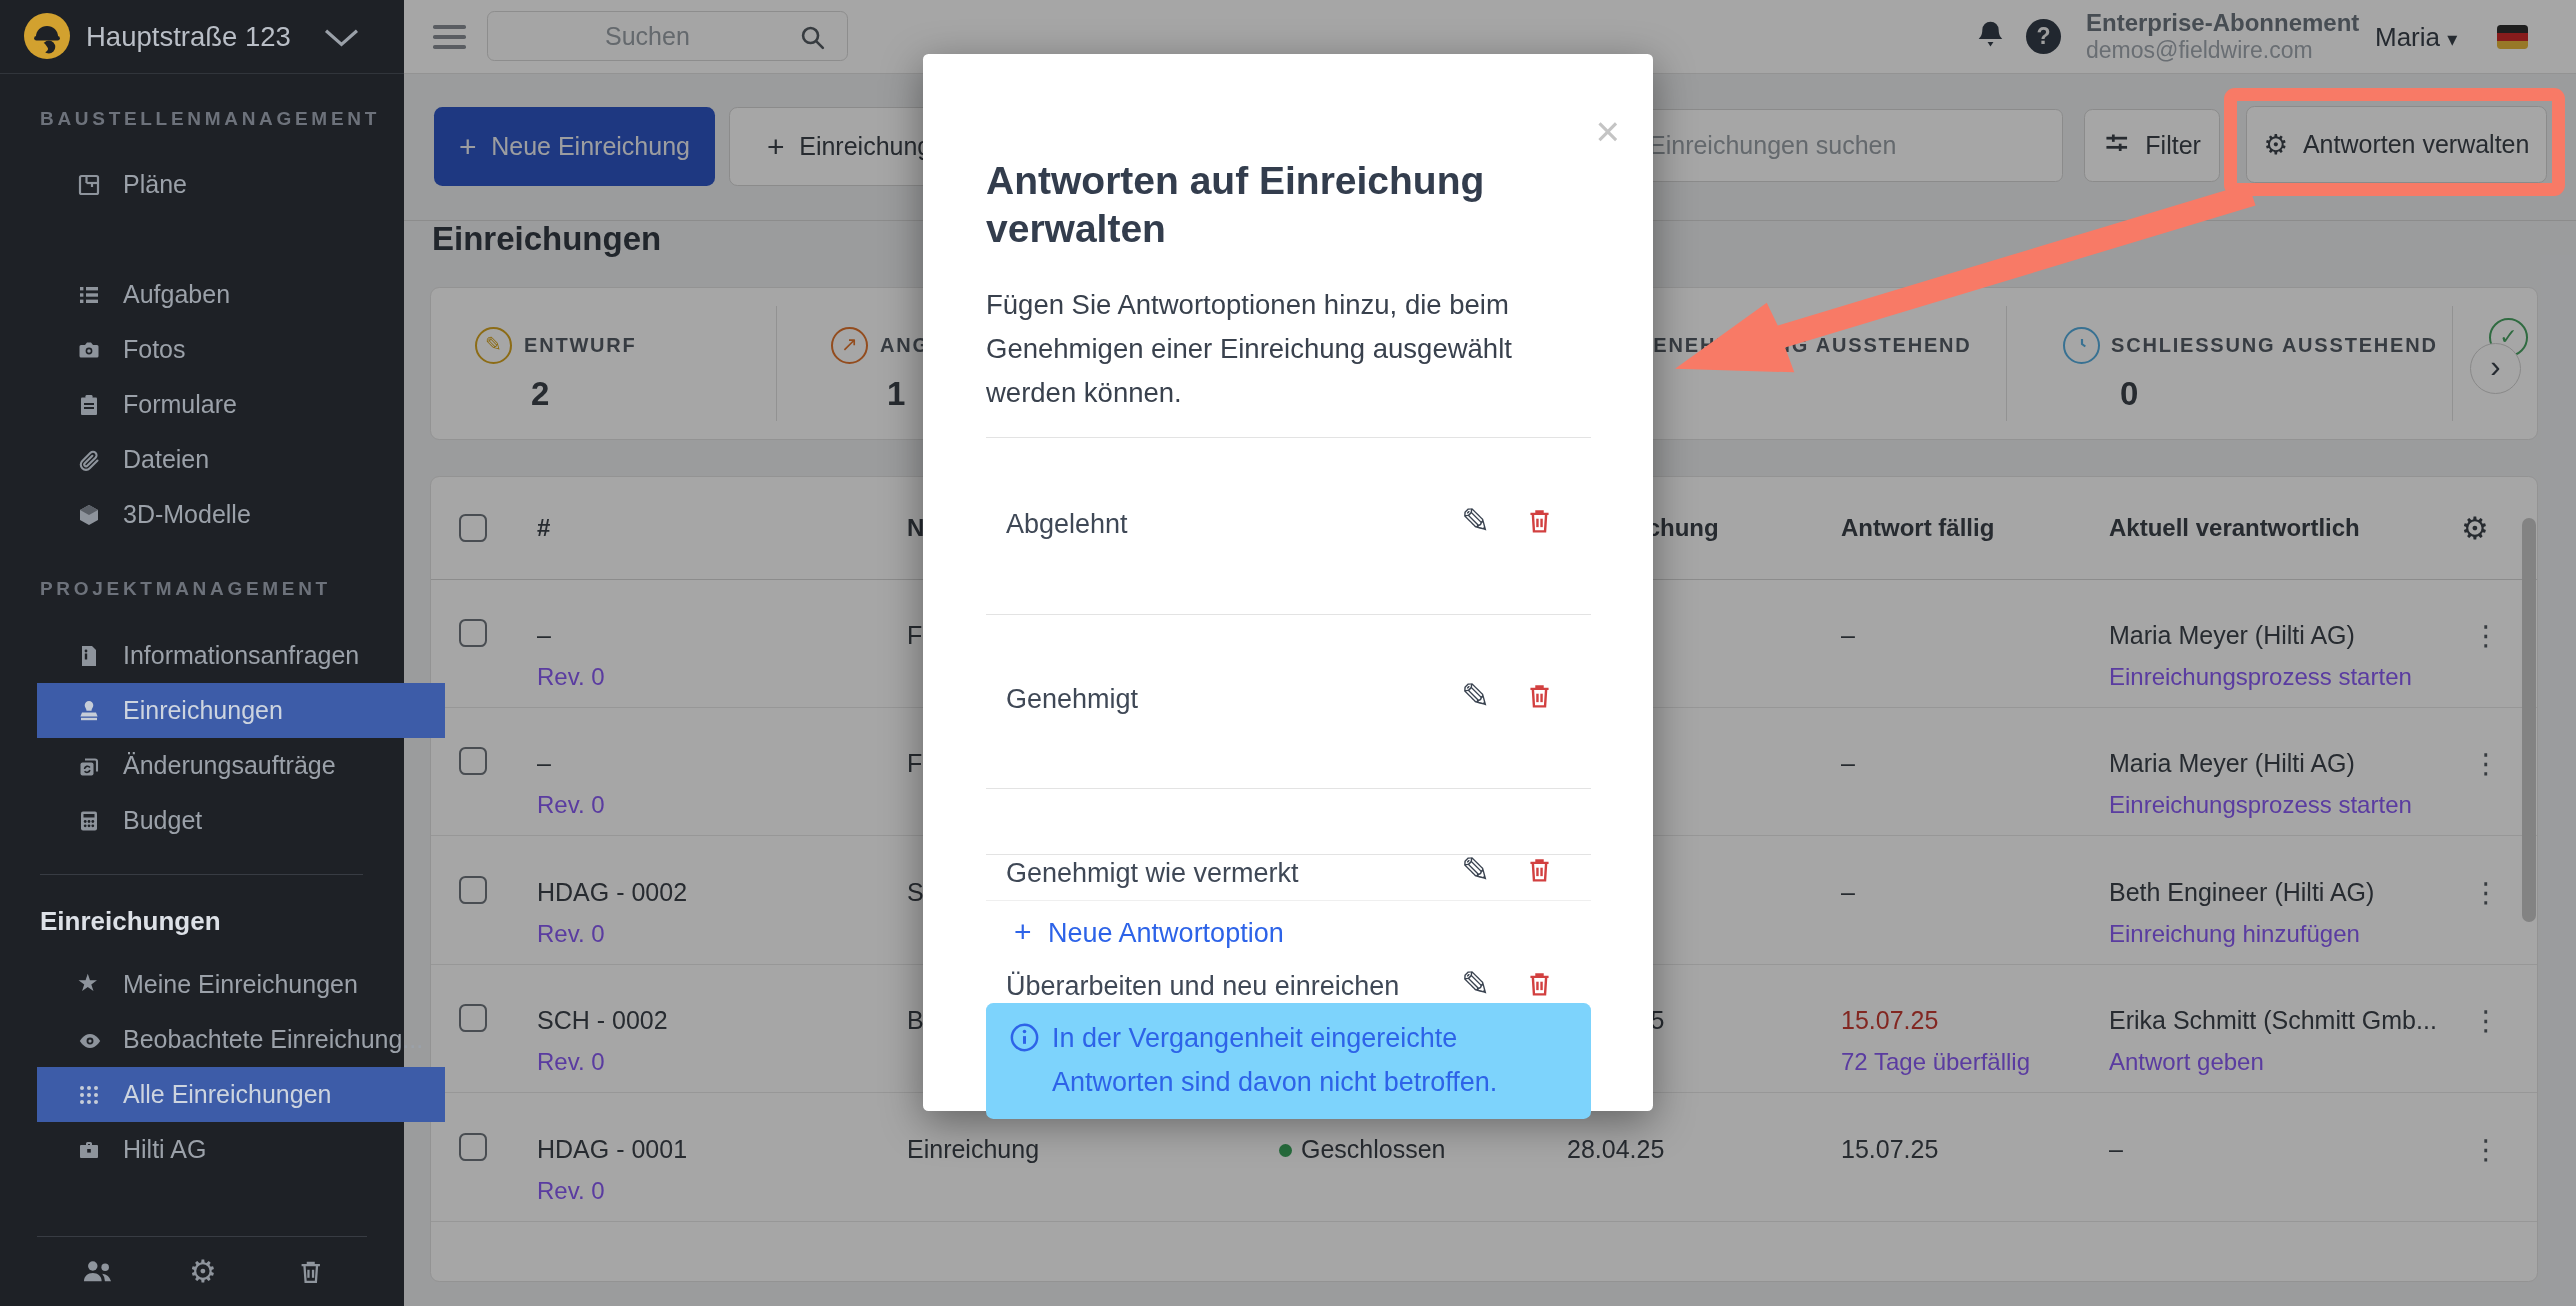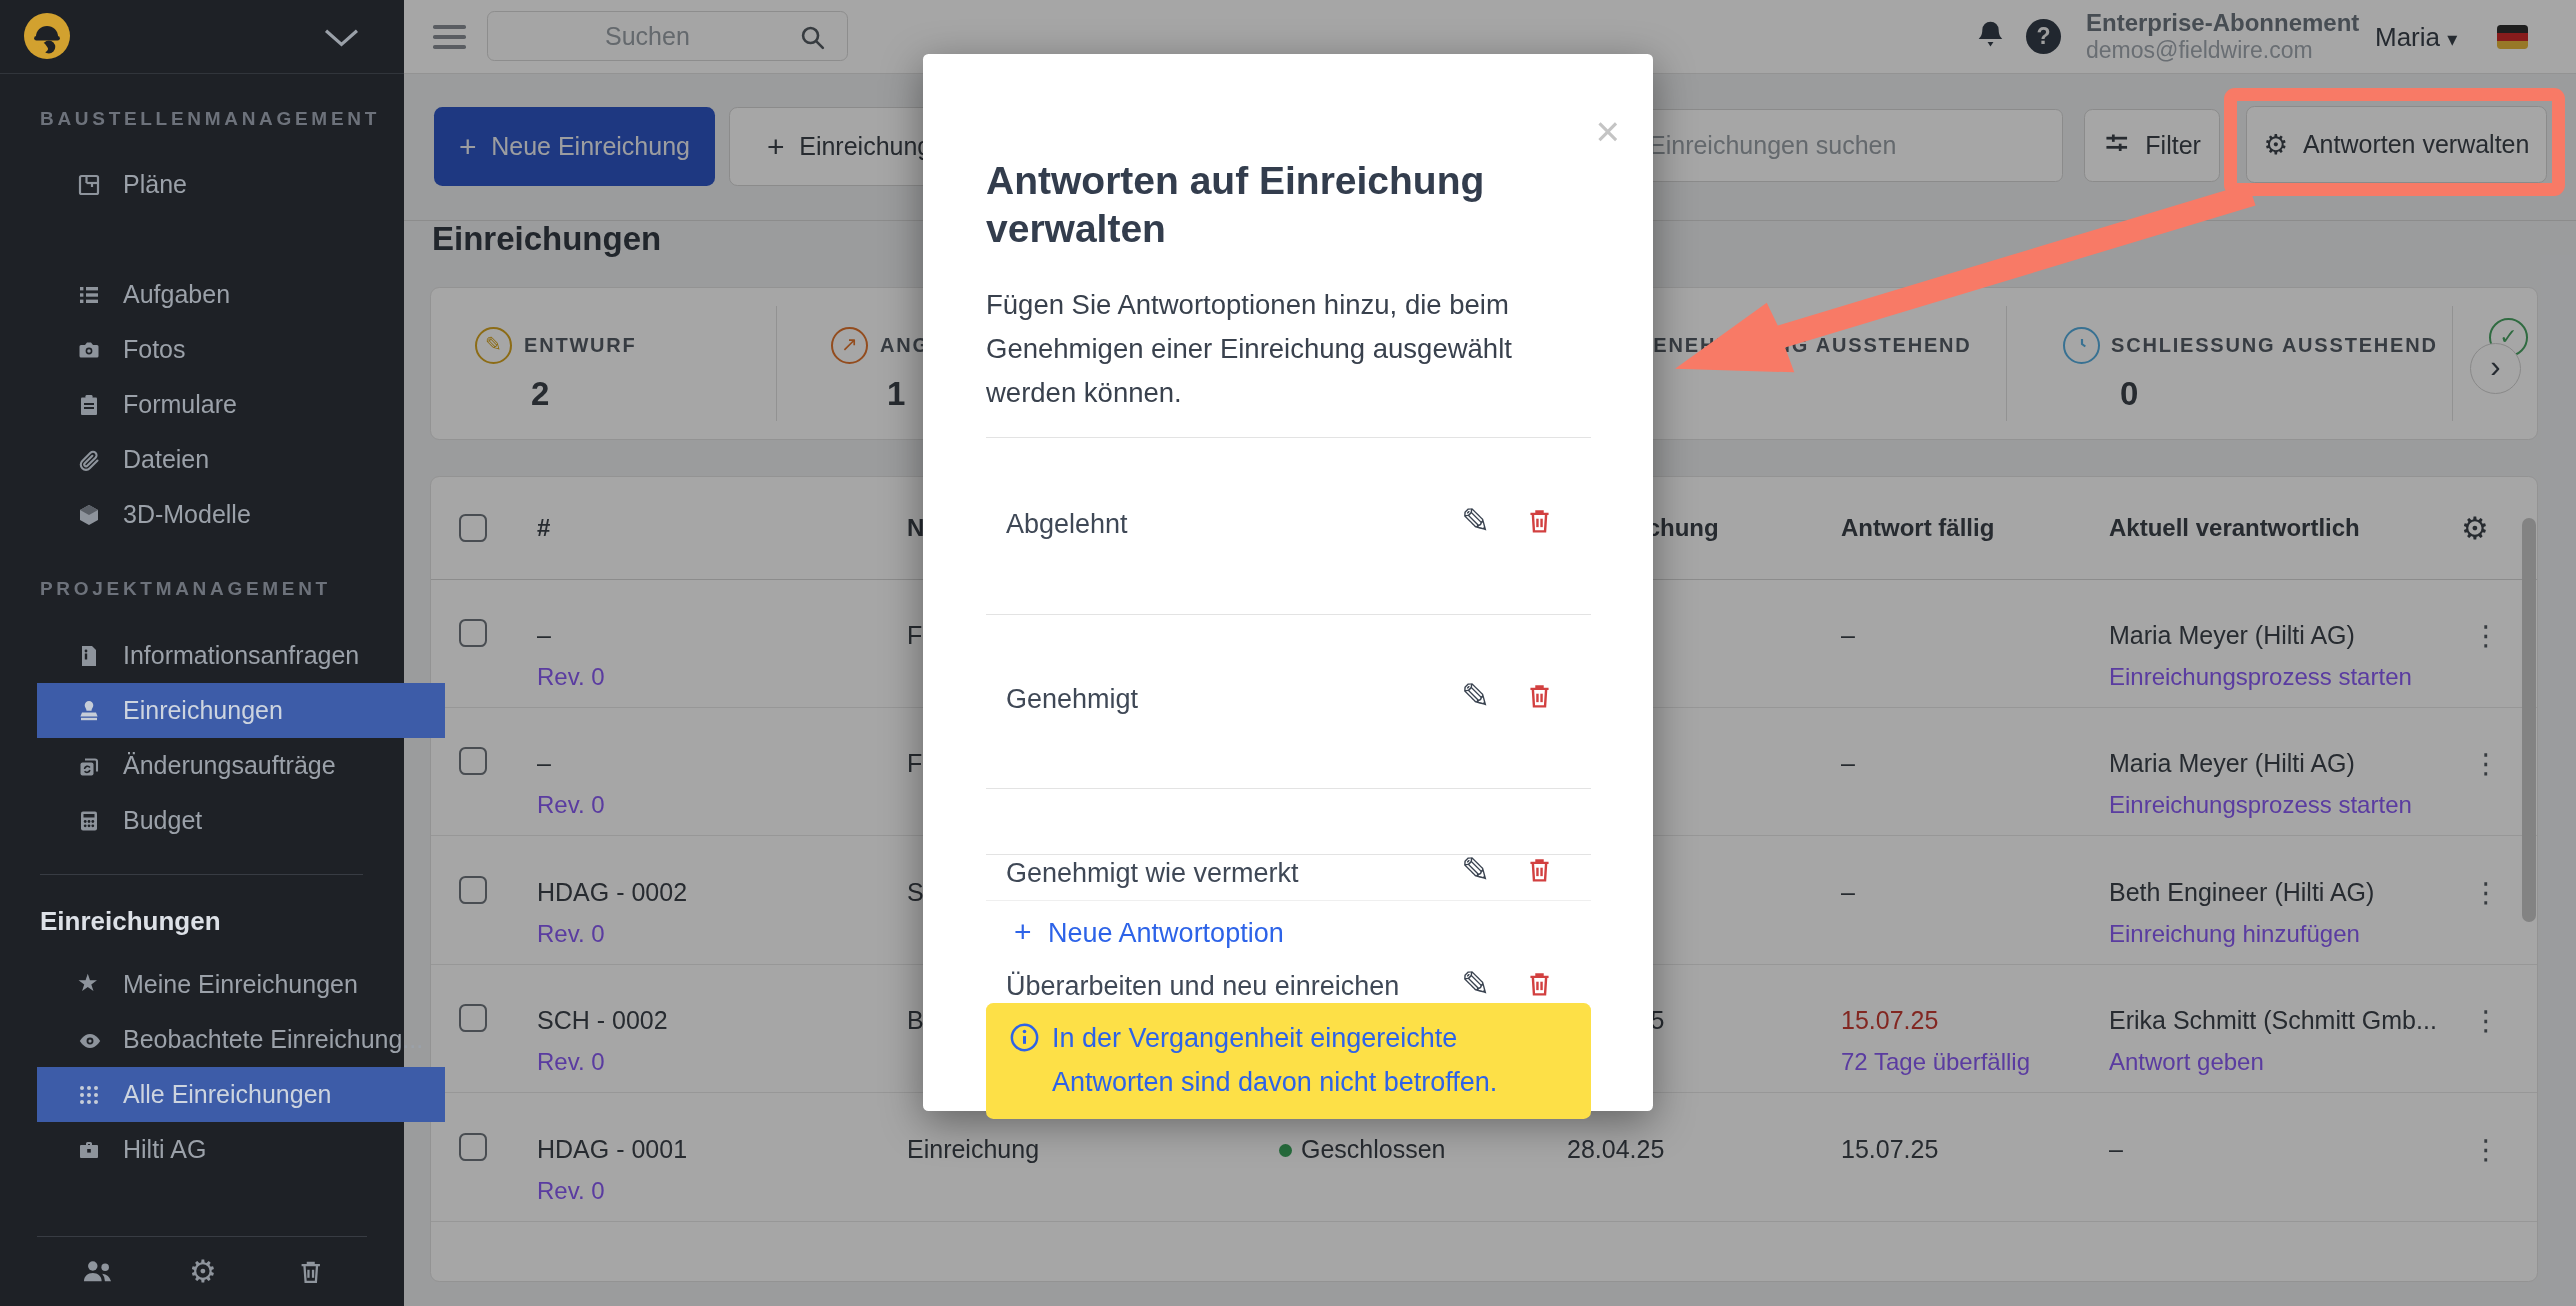--- a/index.html
+++ b/index.html
@@ -107,21 +107,21 @@
   .m-title{position:absolute;left:63px;top:103px;width:550px;font-size:39px;line-height:48px;
            font-weight:bold;color:#333d4d;}
   .m-desc{position:absolute;left:63px;top:229px;width:587px;font-size:27.5px;line-height:44px;color:#39414d;}
   .m-div{position:absolute;left:63px;width:605px;border-top:1.8px solid #e3e3e3;}
   .m-opt{position:absolute;left:0;width:100%;height:64px;}
   .m-opt .ol{position:absolute;left:83px;top:14.7px;font-size:27px;color:#3f4856;}
   .m-pencil{position:absolute;left:538px;top:7.3px;font-size:35px;color:#3a4350;cursor:pointer;}
   .m-trash{position:absolute;left:602px;top:11px;color:#d24040;cursor:pointer;}
   .m-add{position:absolute;left:91px;top:861px;font-size:27px;color:#2d63e8;cursor:pointer;}
   .m-add .plus{font-size:30px;margin-right:16.5px;}
-  .m-info{position:absolute;left:63px;top:949px;width:605px;height:116px;background:#fde047;border-radius:7.3px;}
+  .m-info{position:absolute;left:63px;top:949px;width:605px;height:116px;background:#7dd3fc;border-radius:7.3px;}
   .m-info-ic{position:absolute;left:22px;top:18.3px;color:#2d63e8;}
   .m-info-tx{position:absolute;left:66px;top:13px;width:514px;font-size:27px;line-height:44px;color:#2d63e8;}
 
   .hl-rect{position:absolute;left:2224px;top:88px;width:341px;height:108px;border:13.8px solid #f87a66;
            border-radius:11px;box-sizing:border-box;z-index:50;}
   .arrow-svg{position:absolute;left:0;top:0;width:2576px;height:1306px;z-index:50;pointer-events:none;}
 </style>
 </head>
 <body>
 
@@ -285,20 +285,21 @@
   <div class="sidebar">
     <div class="sb-head">
       <span class="sb-logo">
         <svg width="46" height="46" viewBox="0 0 50 50">
           <circle cx="25" cy="25" r="25" fill="#d2a12f"></circle>
           <path d="M13 26a12 12 0 0 1 24 0z" fill="#1e2126"></path>
           <rect x="11" y="25" width="28" height="5" rx="2.5" fill="#1e2126"></rect>
           <circle cx="27" cy="37" r="7" fill="#1e2126"></circle>
           <rect x="17" y="33" width="8" height="10" rx="3" fill="#d2a12f" transform="rotate(-35 21 38)"></rect>
         </svg></span>
+      <span class="sb-project">Hauptstraße 123</span>
       <span class="sb-chevron">
         <svg width="37" height="20" viewBox="0 0 40 22" fill="none" stroke="currentColor" stroke-width="3.5">
           <polyline points="3,3 20,18 37,3"></polyline>
           </svg></span>
     </div>
 
     <div class="sb-section" style="top:108px;">BAUSTELLENMANAGEMENT</div>
 
     <div class="sb-item" style="top:159px;">
       <span class="ic">

